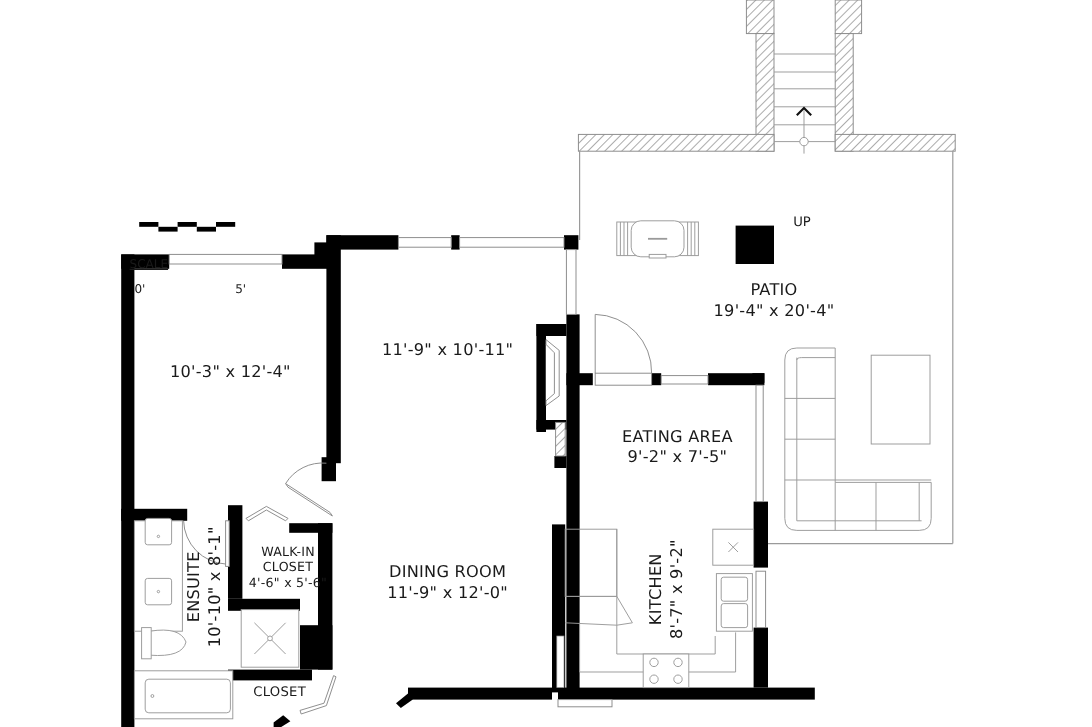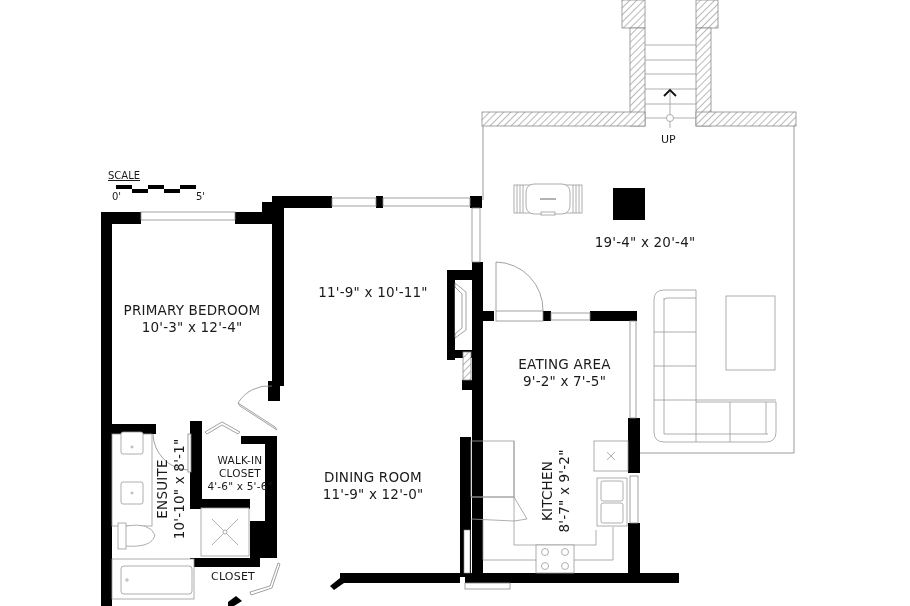--- a/index.html
+++ b/index.html
@@ -3,21 +3,21 @@
 <meta charset="utf-8">
 <style>
   html, body { margin: 0; padding: 0; background: #ffffff; }
   body { width: 910px; height: 606px; overflow: hidden; position: relative; font-family: "DejaVu Sans", sans-serif; }
   #plan { position: absolute; left: 0; top: 0; width: 910px; height: 606px; }
   .lbl { position: absolute; color: #1a1a1a; text-align: center; white-space: nowrap; font-family: "DejaVu Sans", sans-serif; letter-spacing: 0.2px; }
   .lbl .n { display: block; font-size: 13.5px; line-height: 17px; }
   .lbl .d { display: block; font-size: 13.5px; line-height: 17px; }
   .lbl.sm .n, .lbl.sm .d { font-size: 10.5px; line-height: 13px; }
   .rot { transform-origin: center center; transform: rotate(-90deg); }
-  .scale-lbl { position: absolute; font-size: 10px; color: #1a1a1a; }
+  .scale-lbl { position: absolute; font-size: 10px; color: #1a1a1a; margin-top: 45px; }
 </style>
 </head>
 <body>
 
 <svg id="plan" viewBox="0 0 910 606" xmlns="http://www.w3.org/2000/svg">
   <defs>
     <pattern id="hatch" patternUnits="userSpaceOnUse" width="5" height="5" patternTransform="rotate(45)">
       <rect width="5" height="5" fill="#ffffff"></rect>
       <line x1="0" y1="0" x2="0" y2="5" stroke="#8a8a8a" stroke-width="1.2"></line>
     </pattern>
@@ -199,29 +199,29 @@
   </g>
 </svg>
 
 <div class="scale-lbl" style="left:108px; top:170px;text-decoration:underline;">SCALE</div>
 <div class="scale-lbl" style="left:112px; top:191px;">0'</div>
 <div class="scale-lbl" style="left:196px; top:191px;">5'</div>
 
 <div class="scale-lbl" style="left:661px; top:133px; font-size:11px;">UP</div>
 
 <div class="lbl" style="left:112px; top:302px; width:160px;">
-  <span class="n">PRIMARY BEDROOM</span>
   <span class="d">10'-3" x 12'-4"</span>
 </div>
 
 <div class="lbl" style="left:298px; top:284px; width:150px;">
   <span class="d">11'-9" x 10'-11"</span>
 </div>
 
 <div class="lbl" style="left:570px; top:234px; width:150px;">
+  <span class="n">PATIO</span>
   <span class="d">19'-4" x 20'-4"</span>
 </div>
 
 <div class="lbl" style="left:483px; top:356px; width:163px;">
   <span class="n">EATING AREA</span>
   <span class="d">9'-2" x  7'-5"</span>
 </div>
 
 <div class="lbl" style="left:298px; top:469px; width:150px;">
   <span class="n">DINING ROOM</span>

